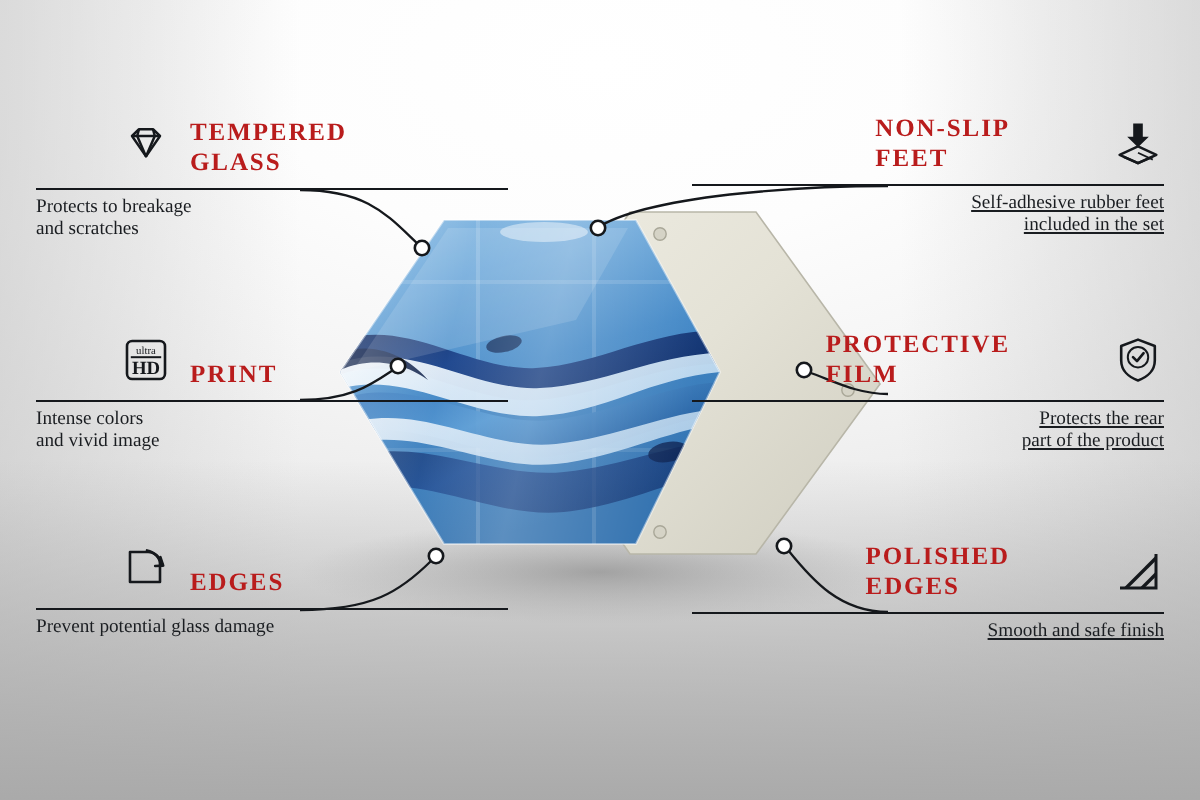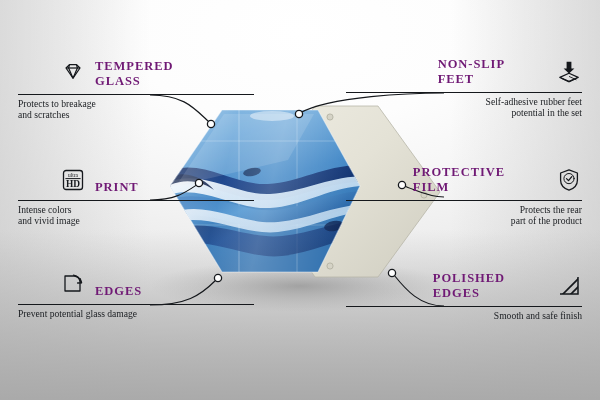--- a/index.html
+++ b/index.html
@@ -56,39 +56,39 @@
     align-items: center;
     gap: 9px;
     height: 40px;
   }
   .callout.left .head { justify-content: flex-start; }
   .callout.right .head { justify-content: flex-end; }
   .callout .title {
     font-size: 12.5px;
     letter-spacing: 0.95px;
     line-height: 15px;
-    color: #701a75;
+    color: #b91c1c;
     font-weight: bold;
     text-transform: uppercase;
   }
   .callout.left .title { text-align: left; }
   .callout.right .title { }
   .callout .rule {
     height: 1px;
     background: #15181c;
     width: 100%;
   }
   .callout .desc {
     font-size: 9.6px;
     line-height: 11.4px;
     color: #1a1d21;
     padding-top: 3px;
   }
   .callout.left .desc { text-align: left; }
-  .callout.right .desc { text-align: right; }
+  .callout.right .desc { text-align: right; text-decoration: underline; }
   .icon {
     width: 26px;
     height: 26px;
     flex: 0 0 26px;
     display: block;
     margin-left: 42px;
   }
   .icon svg { display: block; width: 26px; height: 26px; }
 
   
@@ -296,21 +296,21 @@
           <path d="M13 14.2 L22.2 18.4 L13 22.6 L3.8 18.4 Z"></path>
           <path d="M13 17.4 L20.4 20.8" stroke-width="0.9"></path>
           <path d="M5.6 19.3 L13 22.6 L20.4 19.3"></path>
         </g>
           </svg>
       </span>
     </div>
     <div class="rule"></div>
     <div class="desc">
       <span>Self-adhesive rubber feet</span><br>
-      <span>potential in the set</span>
+      <span>included in the set</span>
     </div>
   </div>
 
   <div class="callout right" id="c-film">
     <div class="head">
       <span class="title">
         <span>PROTECTIVE</span><br>
         <span>FILM</span>
       </span>
       <span class="icon">

